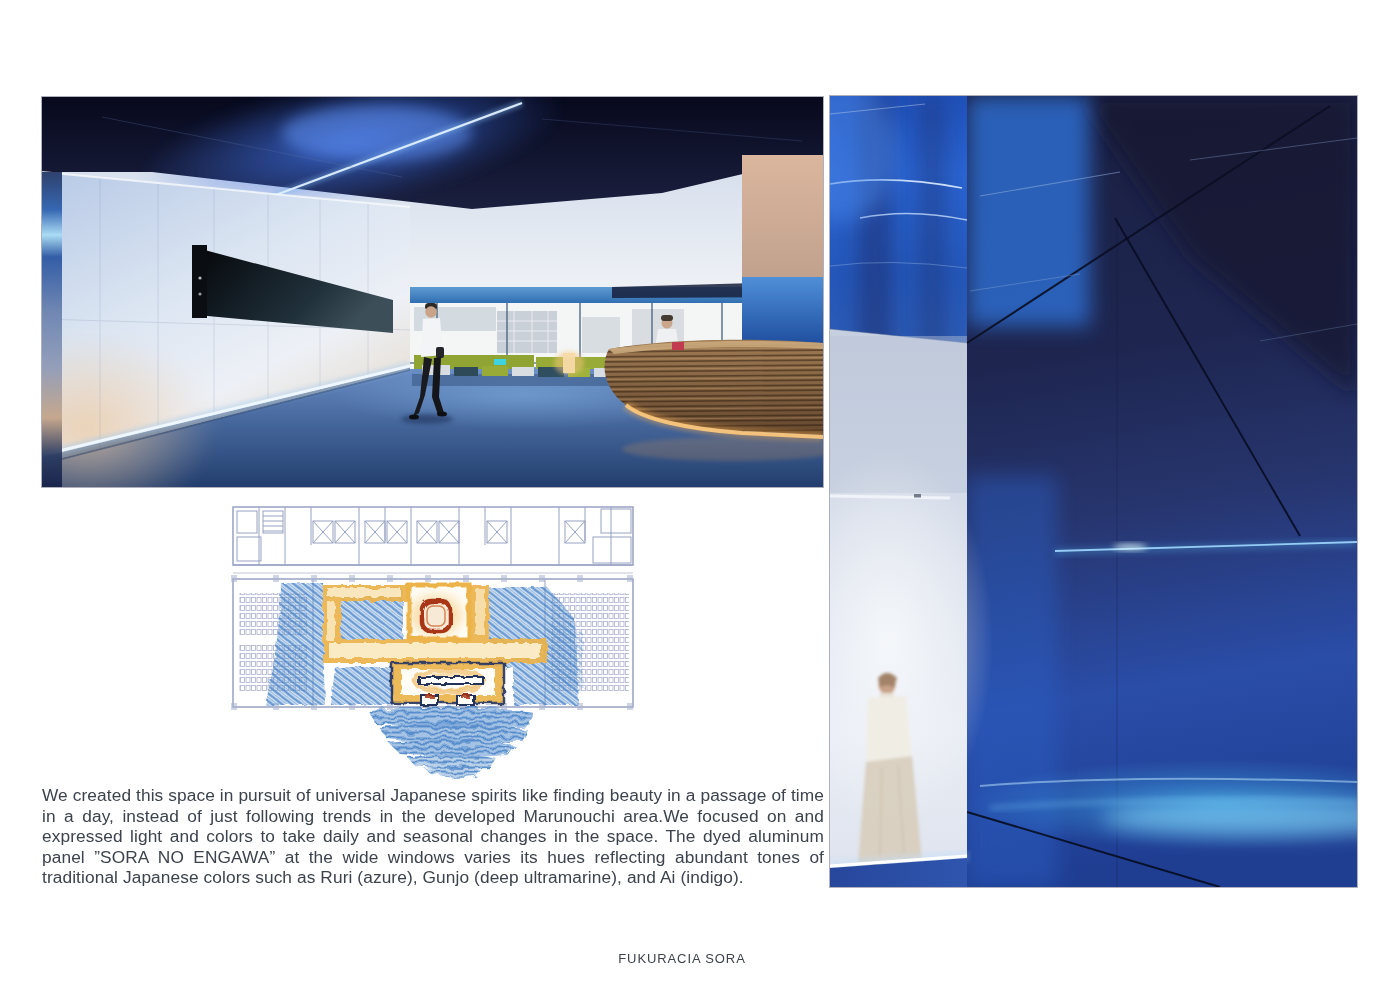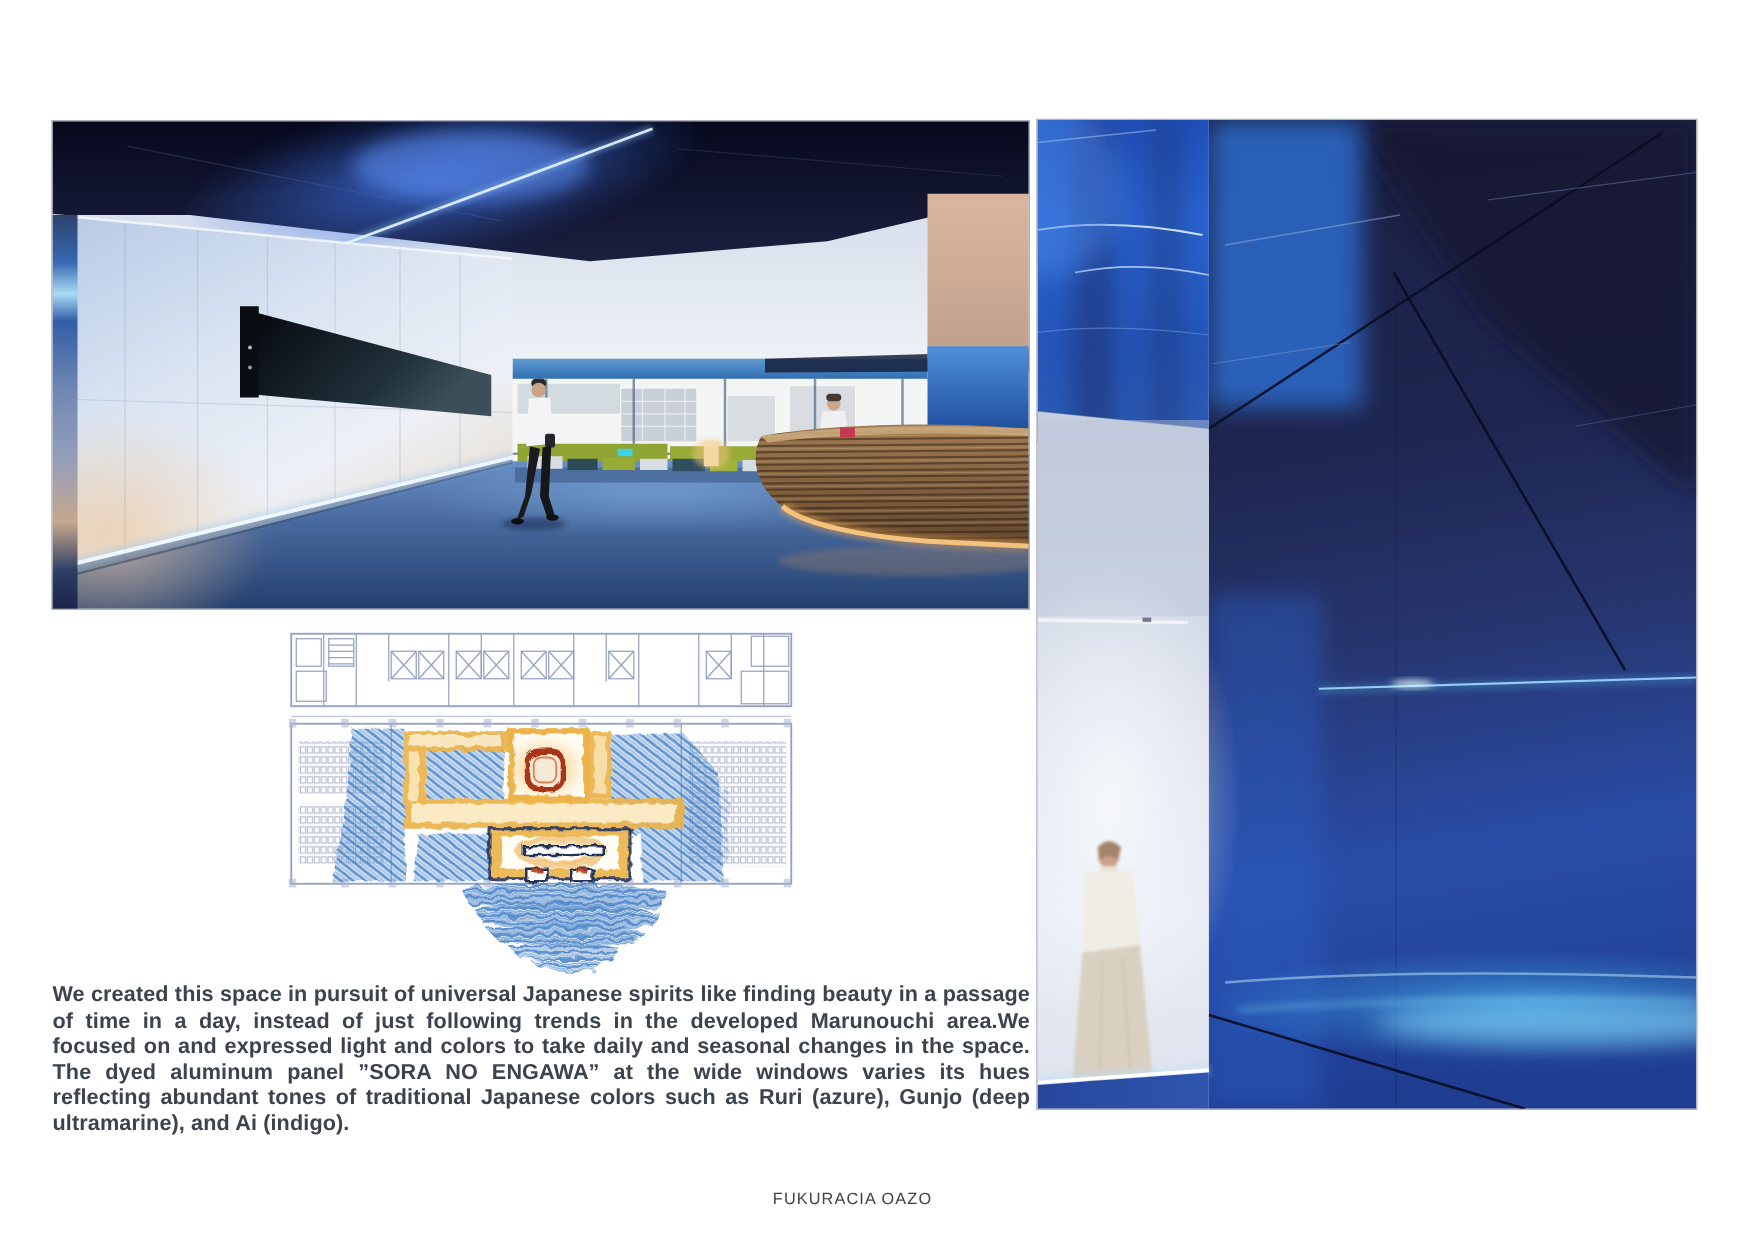--- a/index.html
+++ b/index.html
@@ -10,21 +10,21 @@
   }
   figure{margin:0;padding:0;position:absolute;}
   figure svg{display:block;}
   .photo{outline:1px solid rgba(25,30,60,.35);}
   #lobby-photo{left:42px;top:97px;width:781px;height:390px;}
   #panel-photo{left:830px;top:96px;width:527px;height:791px;}
   #floor-plan{left:229px;top:501px;width:410px;height:278px;}
   #project-description{
     position:absolute;left:42px;top:785px;width:782px;
     font-size:17.3px;line-height:20.6px;letter-spacing:.1px;
-    color:var(--text-color,#3c434d);text-align:justify;margin:0;font-weight:bold;
+    color:var(--text-color,#3c434d);text-align:justify;margin:0;
   }
   #project-caption{
     position:absolute;left:682px;top:951px;transform:translateX(-50%);
     font-size:13px;letter-spacing:.9px;color:var(--caption-color,#3e434b);
     white-space:nowrap;
   }
 </style>
 </head>
 <body>
 
@@ -522,15 +522,15 @@
       </g>
 
       <line x1="0" y1="770" x2="137" y2="760" stroke="#bfe0ff" stroke-width="9" opacity=".5" filter="url(#psoft2)"></line>
       <line x1="0" y1="770" x2="137" y2="760" stroke="#ffffff" stroke-width="3"></line>
       <polygon points="0,772 137,762 137,791 0,791" fill="url(#carpet)"></polygon>
     </svg>
   </figure>
 
   <p id="project-description">We created this space in pursuit of universal Japanese spirits like finding beauty in a passage of time in a day, instead of just following trends in the developed Marunouchi area.We focused on and expressed light and colors to take daily and seasonal changes in the space. The dyed aluminum panel ”SORA NO ENGAWA” at the wide windows varies its hues reflecting abundant tones of traditional Japanese colors such as Ruri (azure), Gunjo (deep ultramarine), and Ai (indigo).</p>
 
-  <div id="project-caption">FUKURACIA OAZO</div>
+  <div id="project-caption">FUKURACIA SORA</div>
 
 </main>
 
 </body></html>

